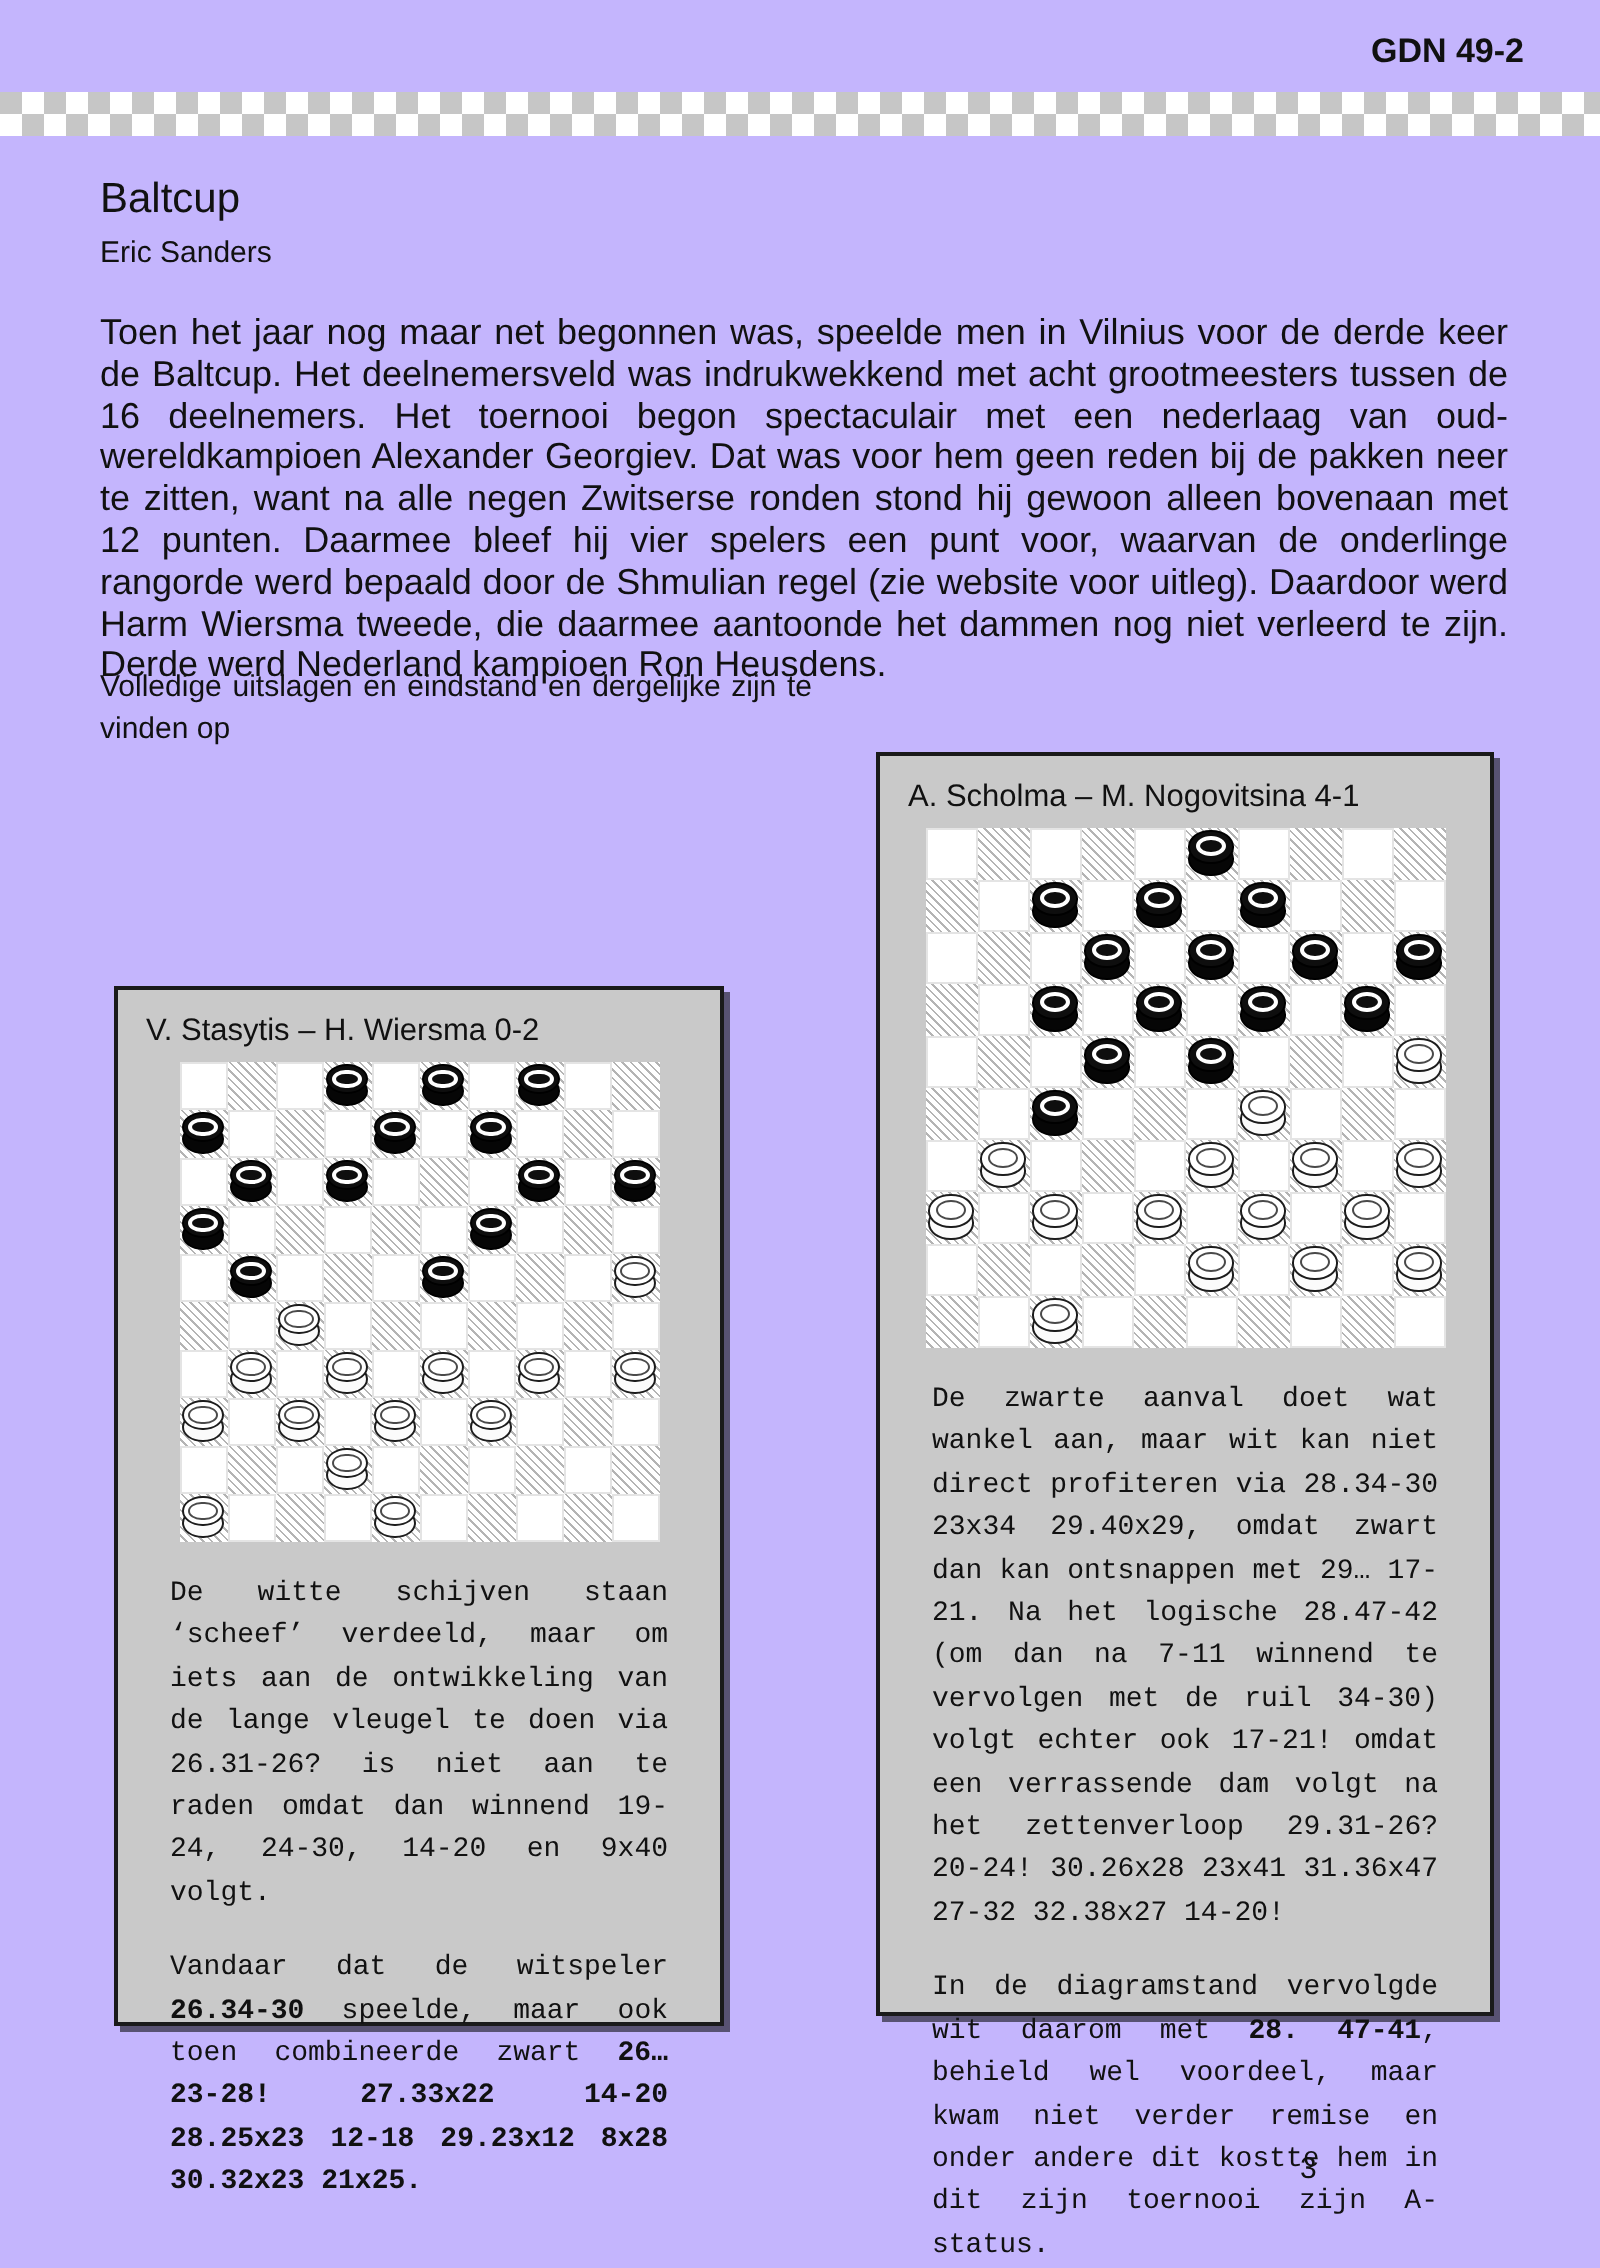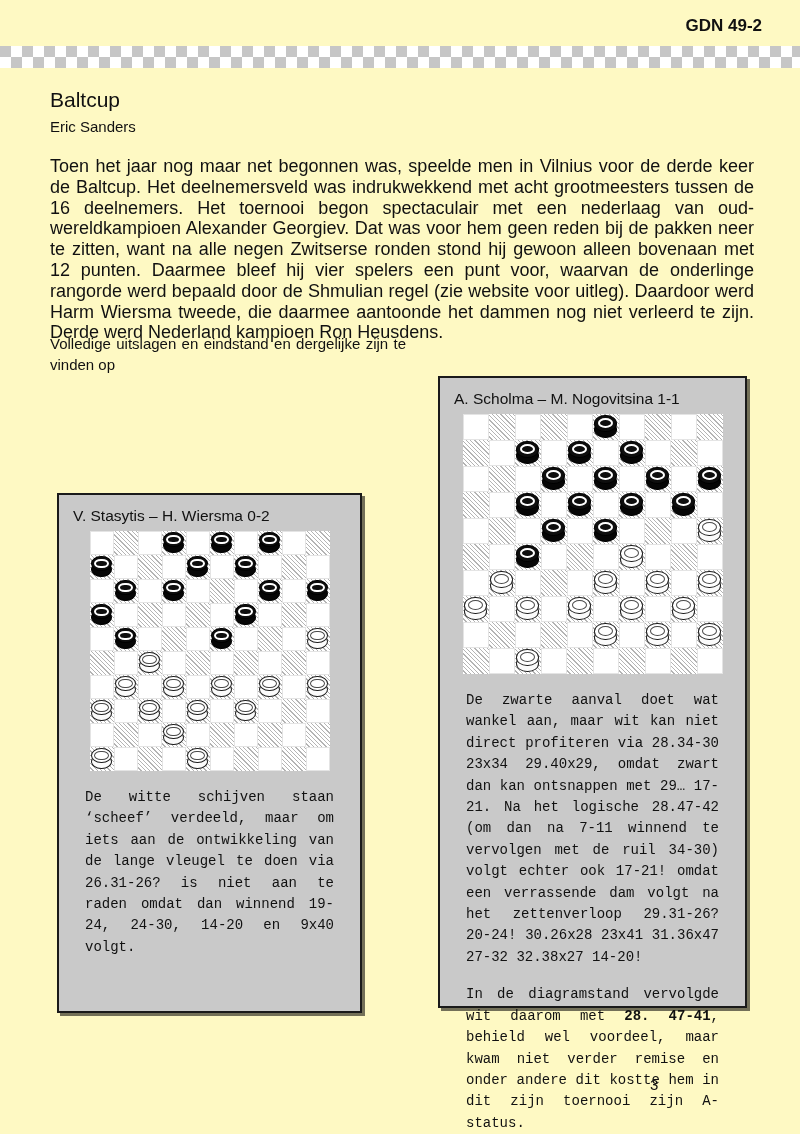--- a/index.html
+++ b/index.html
@@ -4,21 +4,21 @@
 <style>
   :root{
     --band-gray:#c6c6c6;
     --box-bg:#c9c9c9;
     --box-border:#1a1a1a;
     --hatch-gray:#b4b4b4;
   }
   html,body{margin:0;padding:0;}
   body{background:#888;font-family:"Liberation Sans","DejaVu Sans",sans-serif;color:#111;}
   .page{
-    position:relative;width:800px;height:1134px;margin:0 auto;background:#fef9c3;overflow:hidden;
+    position:relative;width:800px;height:1134px;margin:0 auto;background:#c4b5fd;overflow:hidden;
   }
   .masthead{
     position:absolute;top:16px;right:38px;font-size:17px;font-weight:bold;letter-spacing:0px;
   }
   .checker-band{
     position:absolute;left:0;top:46px;width:800px;height:22px;
     background:repeating-conic-gradient(#ffffff 0% 25%, var(--band-gray) 0% 50%);
     background-size:22px 22px;
   }
   .article-title{
@@ -334,25 +334,26 @@
           </div>
         </div>
         <div class="cell"></div>
         <div class="cell dark"></div>
         <div class="cell"></div>
         <div class="cell dark"></div>
         <div class="cell"></div>
       </div>
     <div class="analysis" id="analysis-0">
         <p><span>De witte schijven staan ‘scheef’ verdeeld, maar om iets aan de ontwikkeling van de lange vleugel te doen via 26.31-26? is niet aan te raden omdat dan winnend 19-24, 24-30, 14-20 en 9x40 volgt.</span></p>
+        <p><span>Vandaar dat de witspeler </span><b>26.34-30</b><span> speelde, maar ook toen combineerde zwart </span><b>26… 23-28! 27.33x22 14-20 28.25x23 12-18 29.23x12 8x28 30.32x23 21x25.</b></p>
       </div>
   </section>
 
   <section class="diagram-box box-right">
-    <div class="diagram-title">A. Scholma – M. Nogovitsina 1-1</div>
+    <div class="diagram-title">A. Scholma – M. Nogovitsina 4-1</div>
     <div class="board" id="board-1">
         <div class="cell"></div>
         <div class="cell dark"></div>
         <div class="cell"></div>
         <div class="cell dark"></div>
         <div class="cell"></div>
         <div class="cell dark">
           <div class="piece black">
             <div class="p-base"></div>
             <div class="p-cap"></div>

